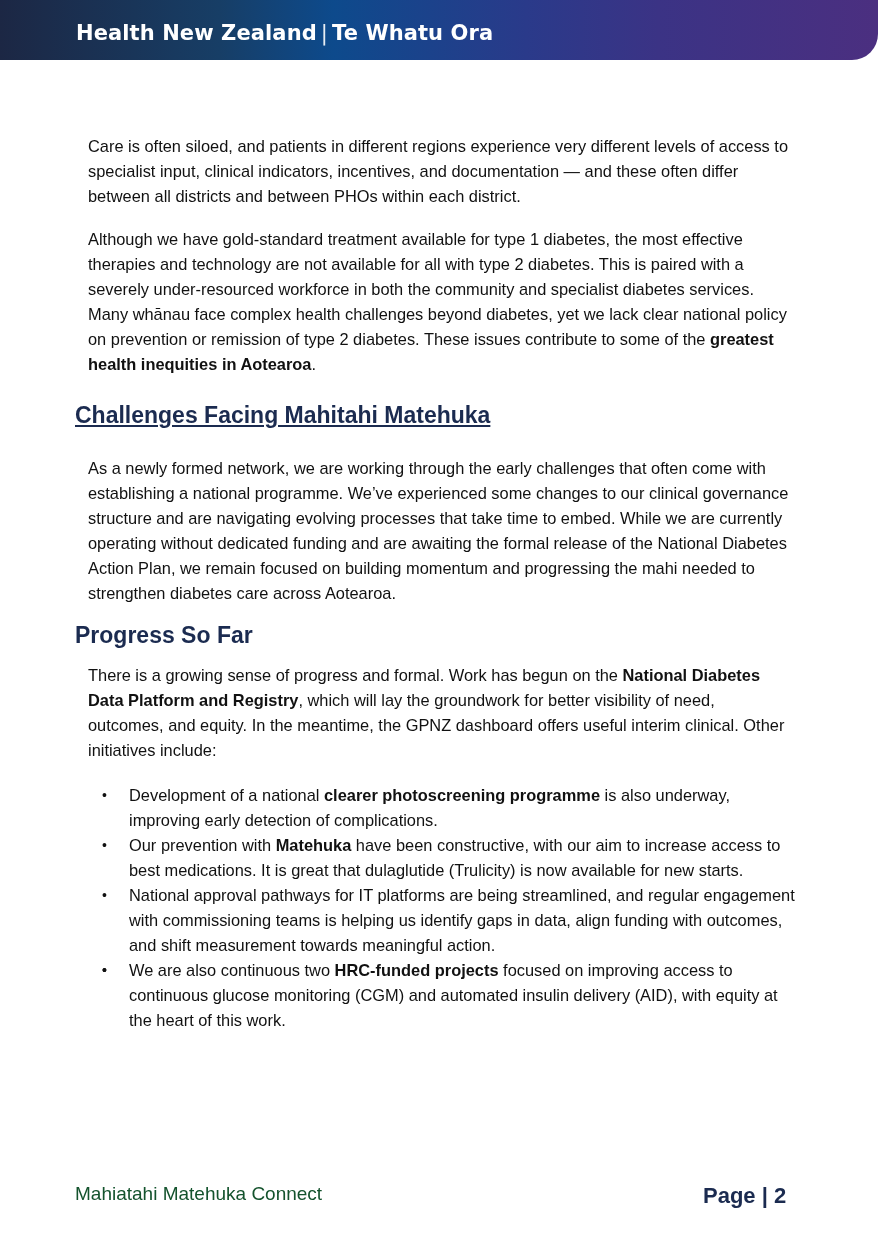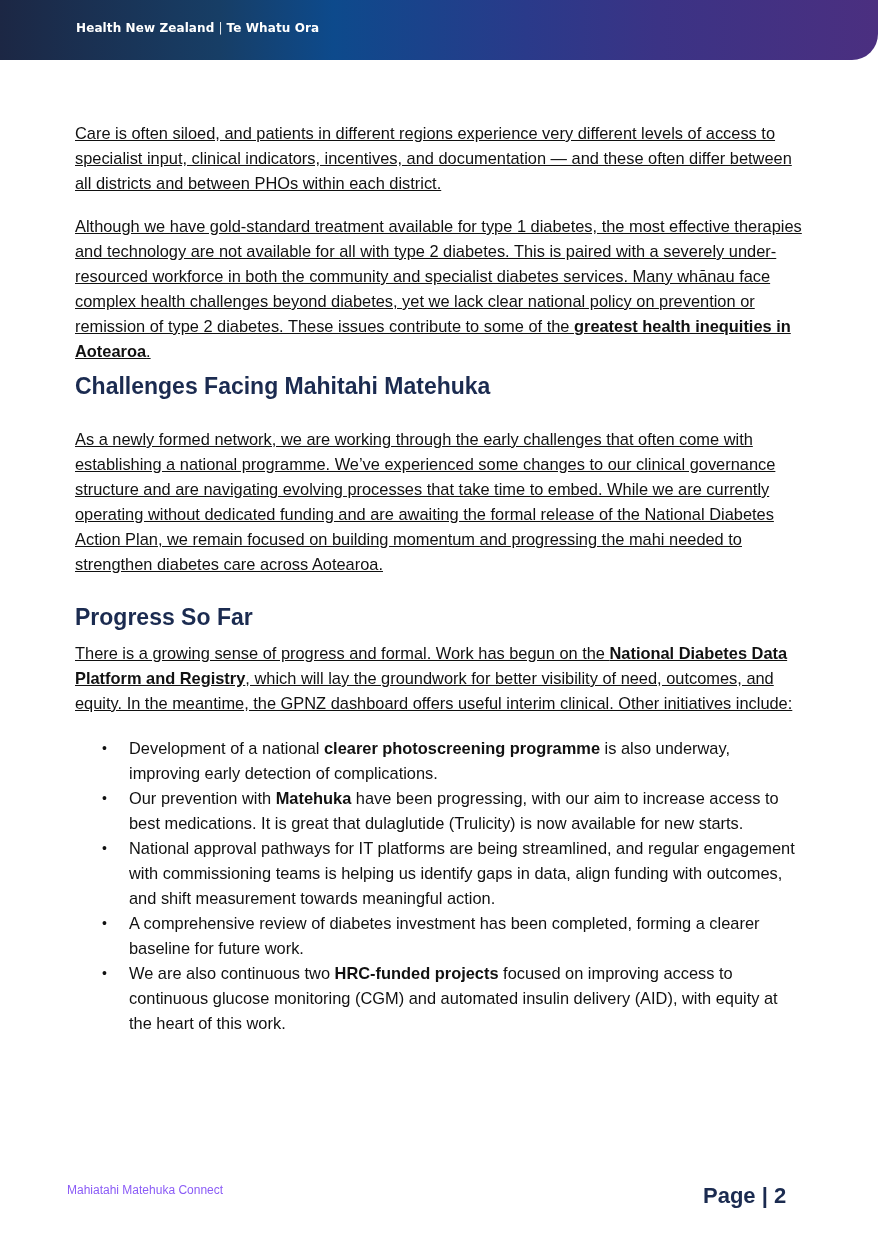--- a/index.html
+++ b/index.html
@@ -7,44 +7,44 @@
       width: 878px; height: 1241px; background: #ffffff; position: relative;
       font-family: "Liberation Sans", sans-serif; color: #111111; overflow: hidden;
     }
     .header {
       position: absolute; left: 0; top: 0; width: 878px; height: 60px;
       background: linear-gradient(90deg, #1c2744 0%, #173e66 25%, #0d4a8c 38%, #2a3a8a 60%, #3b3385 75%, #4b2f80 100%);
       border-bottom-right-radius: 26px;
     }
     .header-title {
       position: absolute; left: 76px; top: 21px;
-      color: #ffffff; font-family: "DejaVu Sans", sans-serif; font-size: 12px; font-weight: bold;
+      color: #ffffff; font-family: "DejaVu Sans", sans-serif; font-size: 21px; font-weight: bold;
       letter-spacing: 0.1px;
     }
     .header-title .sep { font-weight: normal; margin: 0 4px; opacity: 0.9; }
     .content {
       position: absolute; left: 75px; top: 121px; width: 728px;
       font-size: 16.4px; line-height: 25px;
     }
-    p { margin: 0; text-decoration: underline; }
+    p { margin: 13px; }
     .p1 { margin-bottom: 18px; }
     .p2 { margin-bottom: 0; }
     h2 {
       color: #1b2b50; font-size: 23px; font-weight: bold; margin: 0;
       line-height: 30px;
     }
-    .h-challenges { margin-top: 7px; margin-bottom: 26px; }
-    .h-progress { margin-top: 25px; margin-bottom: 9px; }
+    .h-challenges { margin-top: 23px; margin-bottom: 26px; text-decoration: underline; }
+    .h-progress { margin-top: 14px; margin-bottom: 9px; }
     ul { margin: 20px 0 0 0; padding: 0; list-style: none; }
     li { position: relative; padding-left: 54px; }
     li .bullet {
       position: absolute; left: 27px; top: 0; font-size: 14px;
     }
     .footer-left {
-      position: absolute; left: 67px; top: 1183px; font-size: 12px; color: #8b5cf6;
+      position: absolute; left: 75px; top: 1183px; font-size: 19px; color: #14532d;
     }
     .footer-right {
       position: absolute; left: 703px; top: 1183px; font-size: 22px; color: #1b2b50; font-weight: bold;
     }
     b { font-weight: bold; }
   </style>
 </head>
 <body>
 
 <div class="header">
@@ -58,21 +58,21 @@
   <p class="p2"><span>Although we have gold-standard treatment available for type 1 diabetes, the most effective therapies and technology are not available for all with type 2 diabetes. This is paired with a severely under-resourced workforce in both the community and specialist diabetes services. Many whānau face complex health challenges beyond diabetes, yet we lack clear national policy on prevention or remission of type 2 diabetes. These issues contribute to some of the </span><b>greatest health inequities in Aotearoa</b><span>.</span></p>
 
   <h2 class="h-challenges">Challenges Facing Mahitahi Matehuka</h2>
   <p>As a newly formed network, we are working through the early challenges that often come with establishing a national programme. We’ve experienced some changes to our clinical governance structure and are navigating evolving processes that take time to embed. While we are currently operating without dedicated funding and are awaiting the formal release of the National Diabetes Action Plan, we remain focused on building momentum and progressing the mahi needed to strengthen diabetes care across Aotearoa.</p>
 
   <h2 class="h-progress">Progress So Far</h2>
   <p><span>There is a growing sense of progress and formal. Work has begun on the </span><b>National Diabetes Data Platform and Registry</b><span>, which will lay the groundwork for better visibility of need, outcomes, and equity. In the meantime, the GPNZ dashboard offers useful interim clinical. Other initiatives include:</span></p>
 
   <ul>
     <li><span class="bullet">•</span><span>Development of a national </span><b>clearer photoscreening programme</b><span> is also underway, improving early detection of complications.</span></li>
-    <li><span class="bullet">•</span><span>Our prevention with </span><b>Matehuka</b><span> have been progressing, with our aim to increase access to best medications. It is great that dulaglutide (Trulicity) is now available for new starts.</span></li>
+    <li><span class="bullet">•</span><span>Our prevention with </span><b>Matehuka</b><span> have been constructive, with our aim to increase access to best medications. It is great that dulaglutide (Trulicity) is now available for new starts.</span></li>
     <li><span class="bullet">•</span><span>National approval pathways for IT platforms are being streamlined, and regular engagement with commissioning teams is helping us identify gaps in data, align funding with outcomes, and shift measurement towards meaningful action.</span><b></b><span></span></li>
-    <li><span class="bullet">•</span><span>A comprehensive review of diabetes investment has been completed, forming a clearer baseline for future work.</span><b></b><span></span></li>
+    <li><span class="bullet">•</span><b></b><span></span></li>
     <li><span class="bullet">•</span><span>We are also continuous two </span><b>HRC-funded projects</b><span> focused on improving access to continuous glucose monitoring (CGM) and automated insulin delivery (AID), with equity at the heart of this work.</span></li>
   </ul>
 </div>
 
 <div class="footer-left">Mahiatahi Matehuka Connect</div>
 <div class="footer-right">Page | 2</div>
 
 </body></html>

